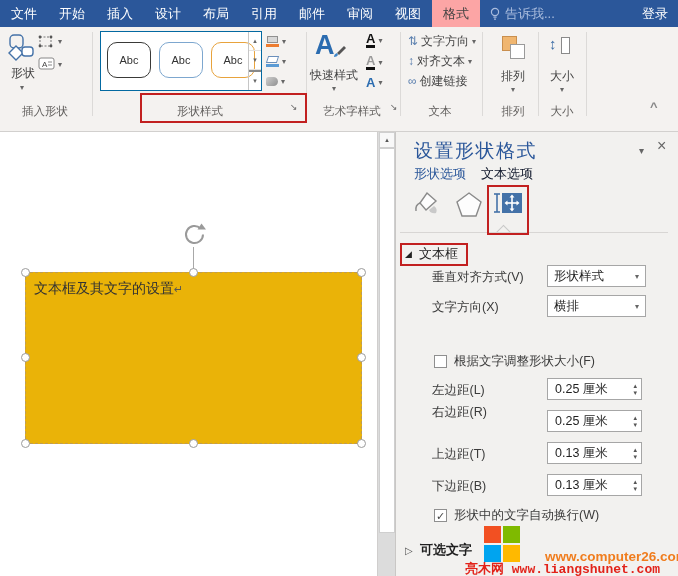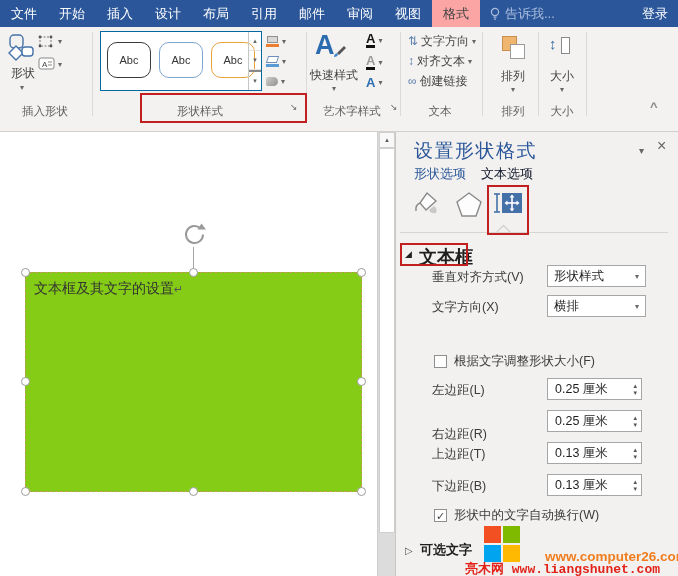--- a/index.html
+++ b/index.html
@@ -30,41 +30,41 @@
 .bucket i{display:block;width:11px;height:7px;background:#d8d8d8;border:1px solid #909090;margin-left:1px}
 .bucket b{display:block;width:13px;height:3px;margin-top:1px}
 .shape-eff{display:inline-block;width:12px;height:9px;border-radius:4px 7px 7px 4px;background:linear-gradient(135deg,#cfcfcf,#8f8f8f)}
 .a-col{position:absolute;display:flex;align-items:center;gap:3px}
 .a-glyph{font-weight:bold;font-size:13px;line-height:13px}
 .big-btn-label{position:absolute;font-size:12px;color:#444}
 .redbox{position:absolute;border:2px solid #c22020;z-index:30;pointer-events:none}
 
 
 .doc{position:absolute;left:0;top:132px;width:395px;height:444px;background:#fff}
-.textbox{position:absolute;left:25px;top:140px;width:337px;height:220px;background:#84cc16;border:1px dashed #bd9b57}
+.textbox{position:absolute;left:25px;top:140px;width:337px;height:172px;background:#eab308;border:1px dashed #bd9b57}
 .tb-text{position:absolute;left:8px;top:4px;width:322px;font-size:14px;line-height:22.5px;color:#333}
 .pmark{font-size:11px;color:#555}
 .cursor{display:inline-block;width:1.5px;height:14px;background:#222;vertical-align:-2px;margin-left:1px}
 .handle{position:absolute;width:9px;height:9px;background:#fff;border:1.5px solid #9b9b9b;border-radius:50%;z-index:5}
 .stem{position:absolute;left:193px;top:115px;width:1px;height:25px;background:#a8a8a8}
 .vscroll{position:absolute;left:377px;top:0;width:18px;height:444px;background:#dcdcdc;border-left:1px solid #d0cecd}
 .vs-up{position:absolute;left:1px;top:0;width:16px;height:16px;background:#f8f8f8;border:1px solid #cfcfcf;display:flex;align-items:center;justify-content:center;font-size:7px;color:#555}
 .vs-thumb{position:absolute;left:1px;top:16px;width:16px;height:385px;background:#fff;border:1px solid #cfcfcf}
 
 
 .panel{position:absolute;left:395px;top:132px;width:283px;height:444px;background:#f2f1ef;border-left:1px solid #c9c7c5;font-size:12.5px;color:#3b3b3b}
 .p-title{position:absolute;left:18px;top:6px;font-size:19px;letter-spacing:1.5px;color:#2b579a}
 .p-menu{position:absolute;left:243px;top:13px;font-size:10px;color:#666}
 .p-close{position:absolute;left:261px;top:5px;font-size:16px;color:#666}
 .p-tab{position:absolute;top:33px;font-size:13px}
 .p-tab.active{color:#2b579a;font-weight:normal}
 .p-sep{position:absolute;left:4px;top:100px;width:268px;height:1px;background:#d8d6d4}
 .p-caret{position:absolute;left:102px;top:95px;width:11px;height:11px;background:#f2f1ef;border-left:1px solid #c8c8c8;border-top:1px solid #c8c8c8;transform:rotate(45deg)}
 .sec-arrow{position:absolute;left:9px;top:117px;font-size:9px;color:#222}
-.sec-label{position:absolute;left:23px;top:113px;font-weight:bold;font-size:18px;color:#1f1f1f}
+.sec-label{position:absolute;left:23px;top:113px;font-weight:normal;font-size:13px;color:#1f1f1f}
 .f-label{position:absolute;left:36px;white-space:nowrap}
 .dropdown{position:absolute;left:151px;width:99px;height:22px;background:#fff;border:1px solid #a6a6a6;display:flex;align-items:center;padding:0 6px;color:#1f1f1f}
 .dropdown .dd{margin-left:auto}
 .spin{position:absolute;left:151px;width:95px;height:22px;background:#fff;border:1px solid #a6a6a6;display:flex;align-items:center;padding:0 4px 0 7px;color:#1f1f1f}
 .spin-arrows{margin-left:auto;display:flex;flex-direction:column;line-height:7px;font-size:7px;color:#555;text-align:center}
 .cb{position:absolute;left:38px;display:flex;align-items:center;gap:7px}
 .cb i{width:13px;height:13px;background:#fff;border:1px solid #8f8f8f;font-style:normal;font-size:11px;line-height:12px;color:#444;text-align:center;flex:0 0 auto}
 .alt-arrow{position:absolute;left:9px;top:413px;font-size:10px;color:#555}
 .alt-label{position:absolute;left:24px;top:409px;font-weight:bold;font-size:13px;color:#1f1f1f}
 
@@ -305,21 +305,21 @@
     </span>
 
     <span class="f-label" style="top:250px">左边距(L)</span>
     <span class="spin" style="top:246px">
       <span>0.25 厘米</span>
       <span class="spin-arrows">
           <span>▴</span>
           <span>▾</span>
         </span>
     </span>
-    <span class="f-label" style="top:294px">右边距(R)</span>
+    <span class="f-label" style="top:272px">右边距(R)</span>
     <span class="spin" style="top:278px">
       <span>0.25 厘米</span>
       <span class="spin-arrows">
           <span>▴</span>
           <span>▾</span>
         </span>
     </span>
     <span class="f-label" style="top:314px">上边距(T)</span>
     <span class="spin" style="top:310px">
       <span>0.13 厘米</span>

